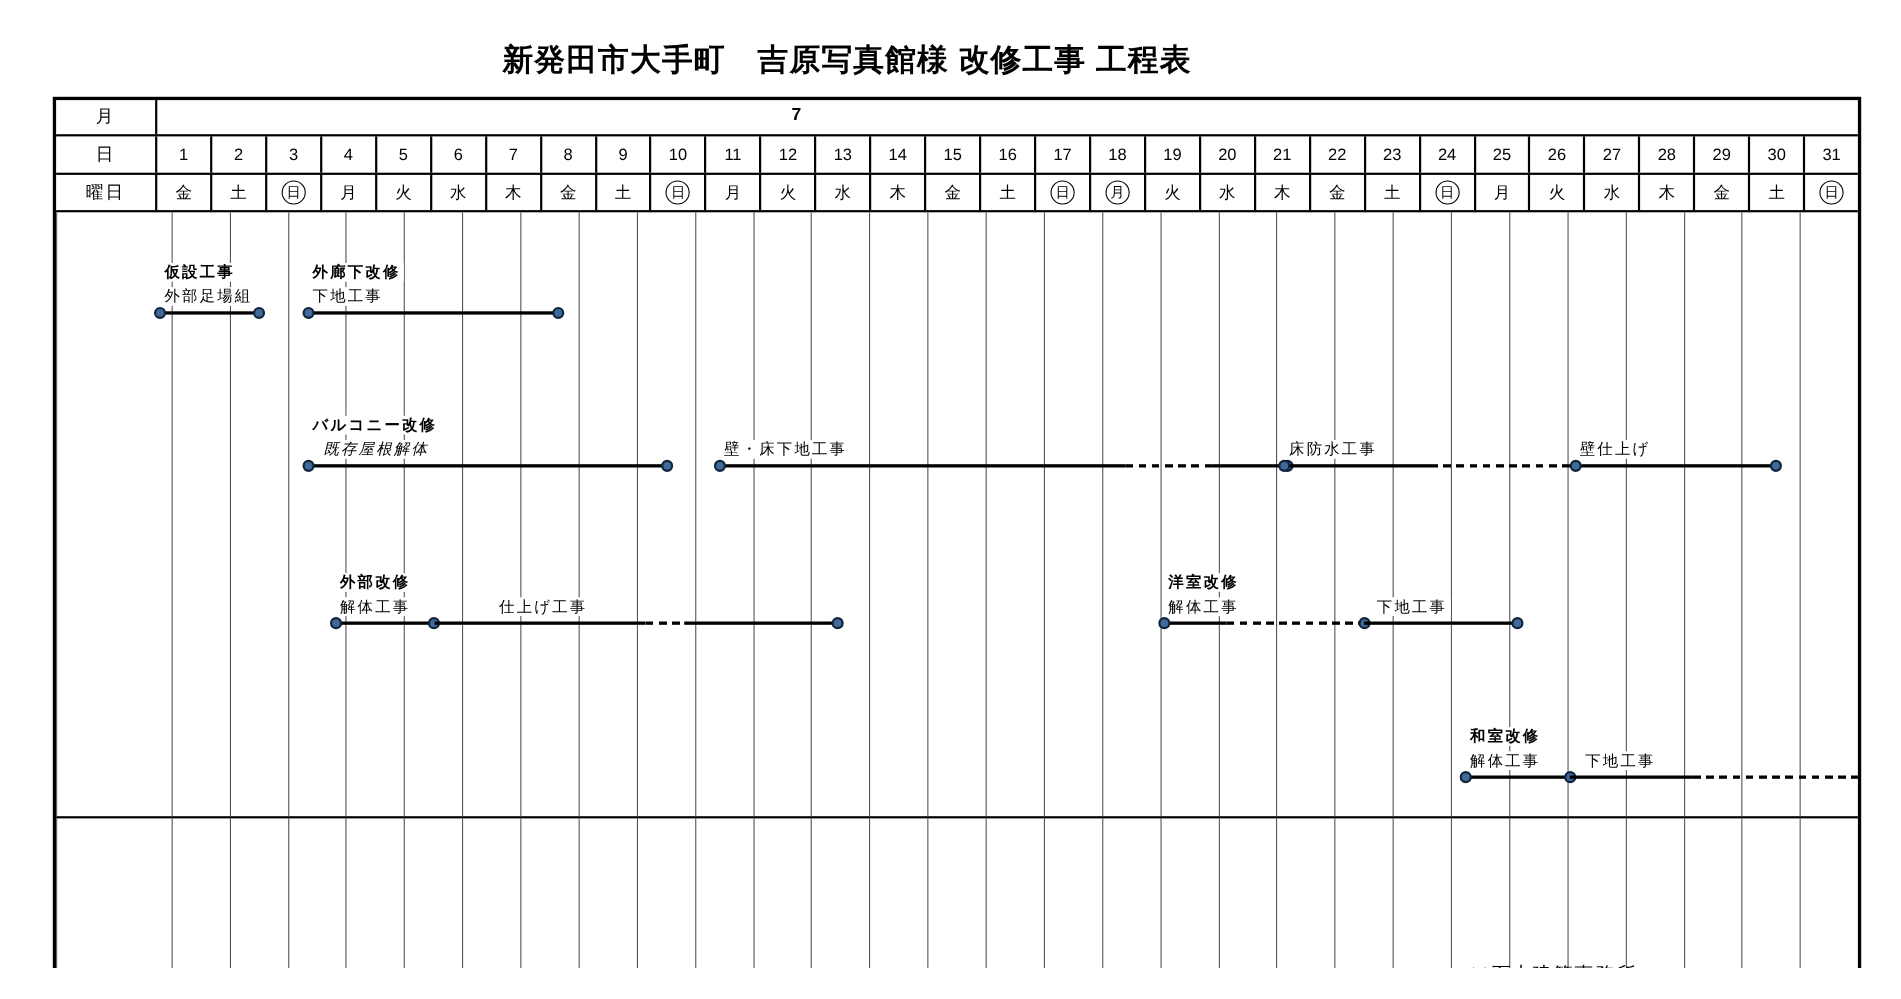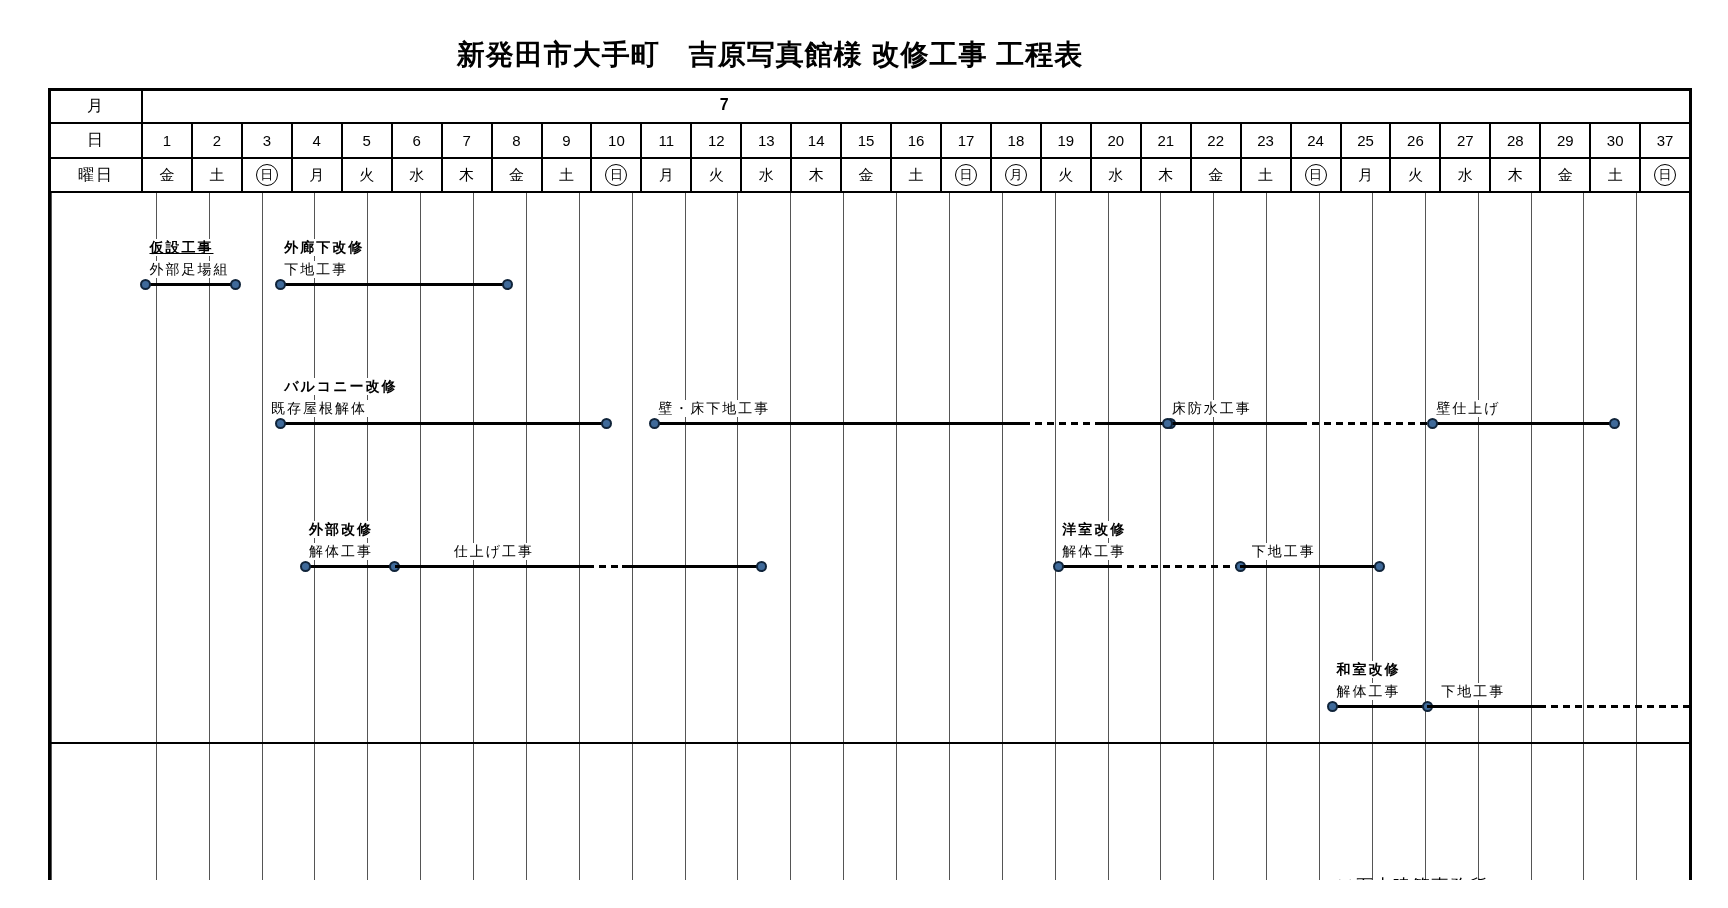--- a/index.html
+++ b/index.html
@@ -78,21 +78,21 @@
         <div class="dcell">21</div>
         <div class="dcell">22</div>
         <div class="dcell">23</div>
         <div class="dcell">24</div>
         <div class="dcell">25</div>
         <div class="dcell">26</div>
         <div class="dcell">27</div>
         <div class="dcell">28</div>
         <div class="dcell">29</div>
         <div class="dcell">30</div>
-        <div class="dcell">37</div>
+        <div class="dcell">31</div>
       </div>
     <div class="row row-weekdays" id="weekday-row">
       <div class="hcell">曜日</div>
     <div class="dcell">金</div>
         <div class="dcell">土</div>
         <div class="dcell">
           <span class="circle">日</span>
         </div>
         <div class="dcell">月</div>
         <div class="dcell">火</div>
@@ -159,32 +159,32 @@
         <div class="bcol"></div>
         <div class="bcol"></div>
         <div class="bcol"></div>
         <div class="bcol"></div>
         <div class="bcol"></div>
         <div class="bcol"></div>
         <div class="bcol"></div>
         <div class="bcol"></div>
         <div class="bcol"></div>
         <div class="gantt-overlay">
-          <div class="glabel" style="left: 97.4935px; top: 46px; text-decoration: underline;">仮設工事</div>
+          <div class="glabel" style="left: 97.4935px; top: 46px;">仮設工事</div>
           <div class="slabel" style="left: 97.4935px; top: 68px;">外部足場組</div>
           <div class="seg solid" style="left: 94.4935px; width: 89.7677px; top: 90px;"></div>
           <div class="dot" style="left: 88.9935px; top: 86px;"></div>
           <div class="dot" style="left: 178.761px; top: 86px;"></div>
           <div class="glabel" style="left: 232.145px; top: 46px;">外廊下改修</div>
           <div class="slabel" style="left: 232.145px; top: 68px;">下地工事</div>
           <div class="seg solid" style="left: 229.145px; width: 226.913px; top: 90px;"></div>
           <div class="dot" style="left: 223.645px; top: 86px;"></div>
           <div class="dot" style="left: 450.558px; top: 86px;"></div>
           <div class="glabel" style="left: 232.145px; top: 185px;">バルコニー改修</div>
-          <div class="slabel" style="left: 219px; top: 207px;">既存屋根解体</div>
+          <div class="slabel" style="left: 242px; top: 207px; font-style: italic;">既存屋根解体</div>
           <div class="seg solid" style="left: 229.145px; width: 326.655px; top: 229px;"></div>
           <div class="dot" style="left: 223.645px; top: 225px;"></div>
           <div class="dot" style="left: 550.3px; top: 225px;"></div>
           <div class="slabel" style="left: 606.177px; top: 207px;">壁・床下地工事</div>
           <div class="seg solid" style="left: 603.177px; width: 369.045px; top: 229px;"></div>
           <div class="seg dashed" style="left: 972.223px; width: 77.3px; top: 229px;"></div>
           <div class="seg solid" style="left: 1049.52px; width: 69.8194px; top: 229px;"></div>
           <div class="dot" style="left: 597.677px; top: 225px;"></div>
           <div class="dot" style="left: 1113.84px; top: 225px;"></div>
           <div class="slabel" style="left: 1119.85px; top: 207px;">床防水工事</div>

